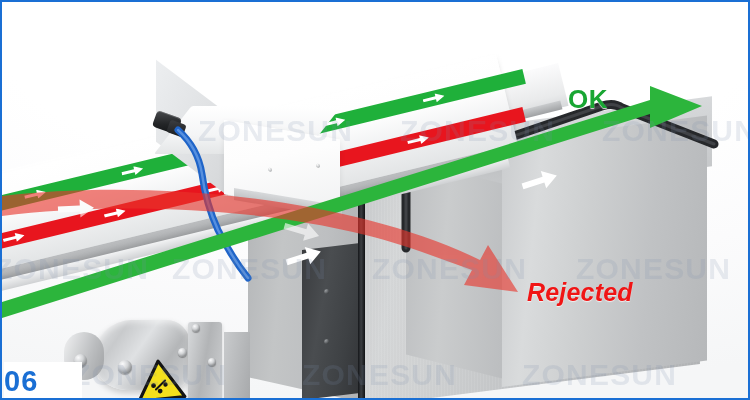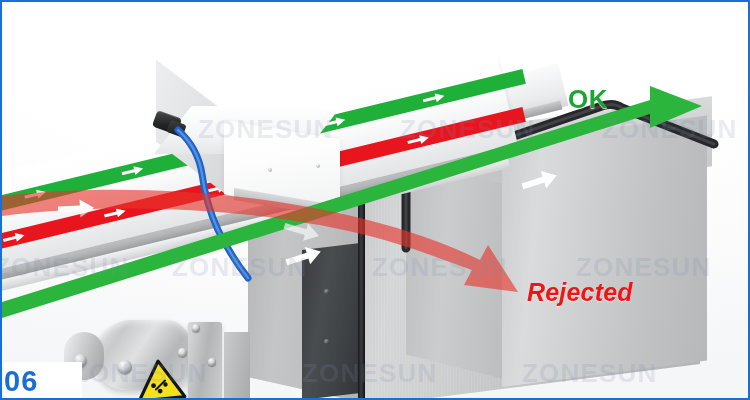--- a/index.html
+++ b/index.html
@@ -249,21 +249,21 @@
     left:2px;top:360px;width:78px;height:38px;
     background:#ffffff;
     display:flex;align-items:center;
   }
   .badge span{
     font-size:29px;font-weight:bold;color:#1a6fd4;letter-spacing:1px;
   }
 
   
   .wm{
-    font-size:26px;font-weight:bold;color:rgba(125,145,170,.17);
+    font-size:30px;font-weight:bold;color:rgba(125,145,170,.17);
     letter-spacing:1.2px;
     white-space:nowrap;pointer-events:none;
   }
 </style>
 </head>
 <body>
 
 <div id="stage">
 
   <div class="abs backdrop"></div>

